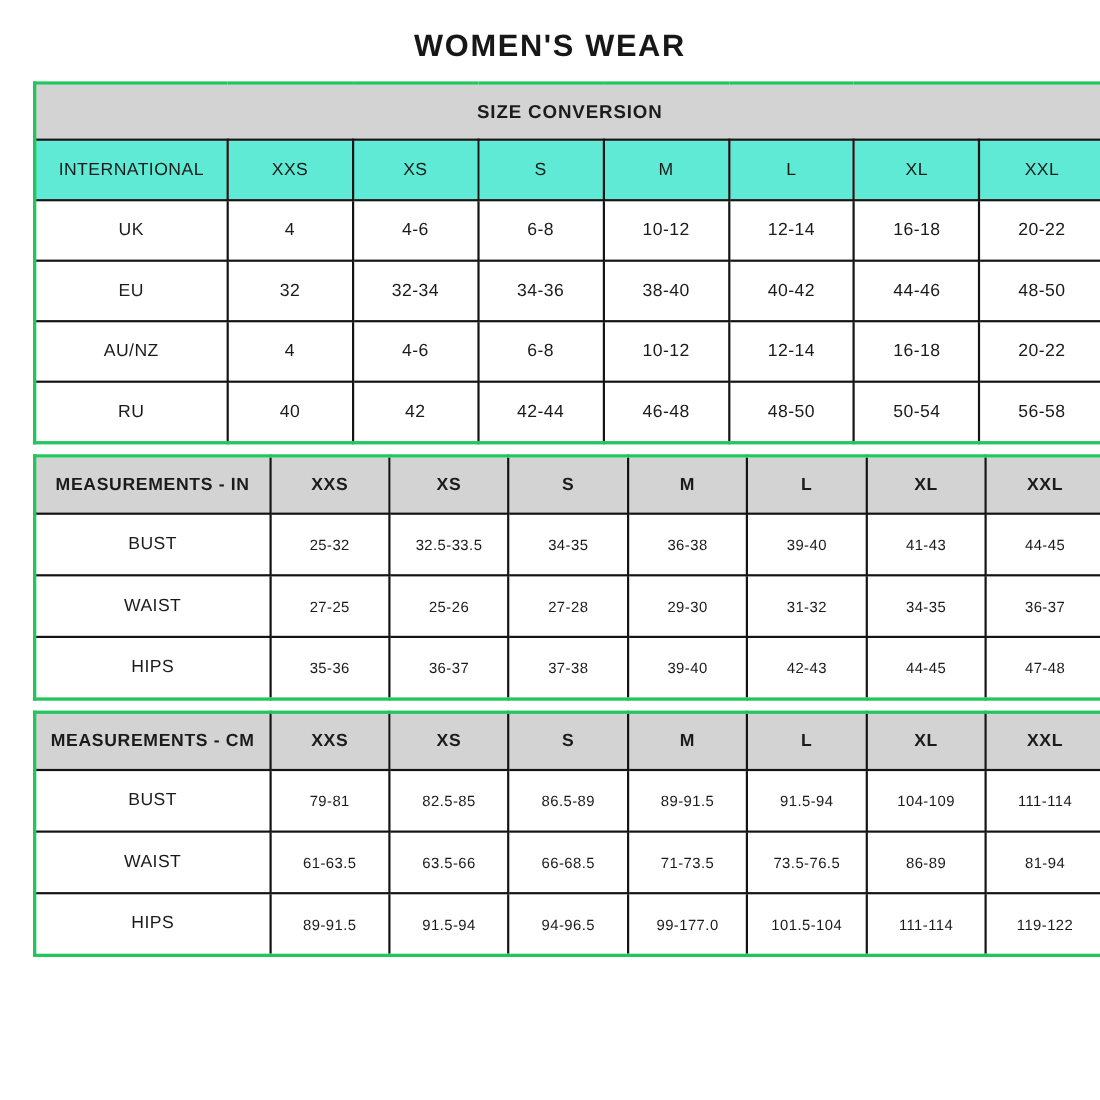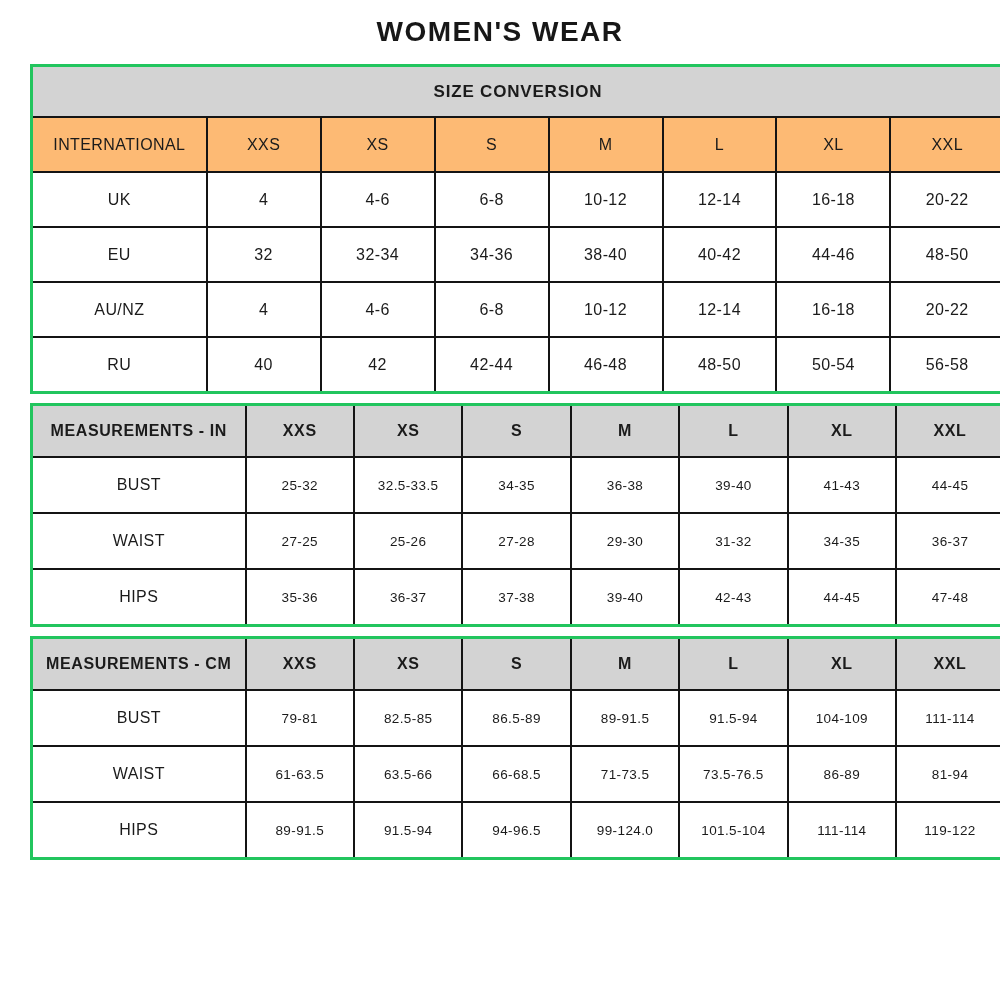--- a/index.html
+++ b/index.html
@@ -14,21 +14,21 @@
   .page {
     width: 940px;
     margin: 0 auto;
     padding-top: 12px;
   }
   h1.title {
     text-align: center;
     font-size: 28px;
     font-weight: 700;
     letter-spacing: 1.5px;
-    margin: 4px 0 16px 0;
+    margin: 14px 0 16px 0;
     color: #171717;
   }
   table {
     width: 976px;
     border-collapse: collapse;
     border: 3px solid #22c55e;
     table-layout: fixed;
     margin-bottom: 9px;
   }
   th, td {
@@ -42,21 +42,21 @@
   
   .t-size col.first { width: 18%; }
   .t-size th.band {
     background: #d3d3d3;
     height: 49px;
     font-size: 17px;
     font-weight: 700;
     letter-spacing: 0.8px;
   }
   .t-size th.colhead {
-    background: #fdba74;
+    background: #5eead4;
     font-weight: 400;
     font-size: 16px;
     height: 53px;
   }
   .t-size td {
     height: 53px;
     font-size: 16px;
     font-weight: 400;
   }
   
@@ -246,20 +246,20 @@
           <td>71-73.5</td>
           <td>73.5-76.5</td>
           <td>86-89</td>
           <td>81-94</td>
         </tr>
         <tr>
           <td class="row-label">HIPS</td>
           <td>89-91.5</td>
           <td>91.5-94</td>
           <td>94-96.5</td>
-          <td>99-124.0</td>
+          <td>99-177.0</td>
           <td>101.5-104</td>
           <td>111-114</td>
           <td>119-122</td>
         </tr>
       </tbody>
   </table>
 </div>
 
 </body></html>

